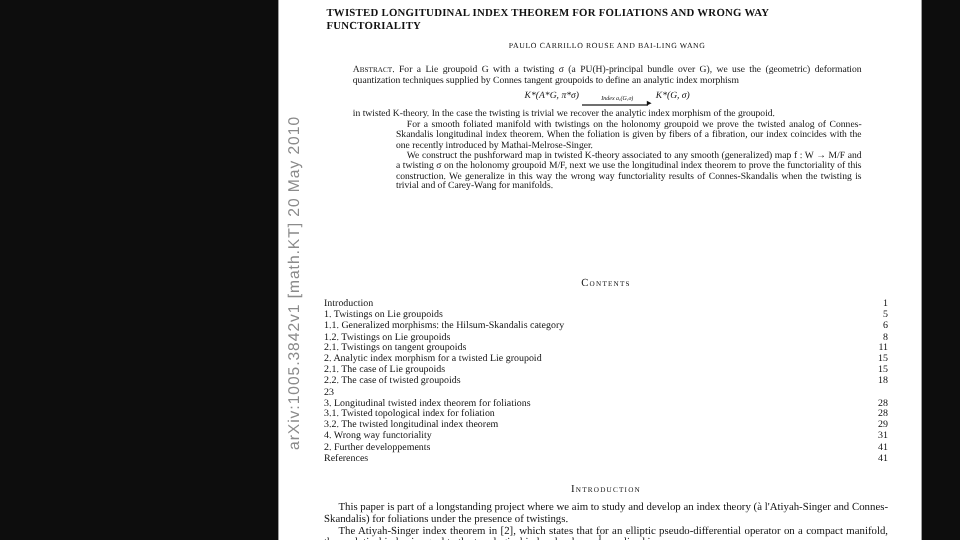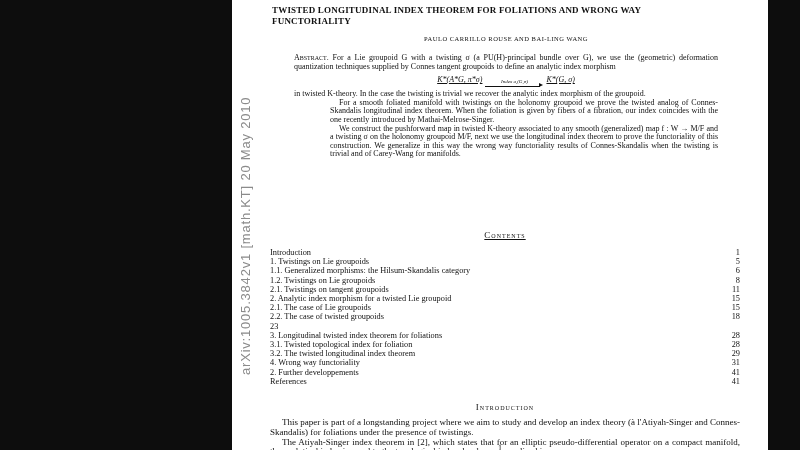--- a/index.html
+++ b/index.html
@@ -36,21 +36,21 @@
   }
   .abstract {
     position: absolute; top: 54px; left: 62px; right: 50px;
     font-size: 8px; line-height: 8.6px; text-align: justify;
   }
   .abstract-label { font-variant: small-caps; }
   .abstract p { margin: 0; }
   .abstract .indented { text-indent: 9px; margin-left: 36px; }
   .formula {
     text-align: center; font-style: italic;
-    margin: 3px 0 2px 0; font-size: 8px; line-height: 12px; text-decoration: underline;
+    margin: 3px 0 2px 0; font-size: 8px; line-height: 12px;
   }
   .arrow-wrap {
     display: inline-flex; flex-direction: column; align-items: center;
     vertical-align: -1px; margin: 0 3px; font-style: normal;
   }
   .arrow-label { font-size: 5px; line-height: 5px; font-style: italic; }
   .arrow-line { width: 58px; height: 4px; position: relative; }
   .arrow-line::before {
     content: ""; position: absolute; left: 0; right: 3px; top: 1.4px;
     height: 0.8px; background: #111;
@@ -58,21 +58,21 @@
   .arrow-line::after {
     content: ""; position: absolute; right: 0; top: -0.8px;
     width: 0; height: 0;
     border-left: 4px solid #111;
     border-top: 2.6px solid transparent;
     border-bottom: 2.6px solid transparent;
   }
   .contents-block { position: absolute; top: 230px; left: 38px; right: 28px; }
   .contents-heading {
     text-align: center; font-variant: small-caps;
-    font-size: 9px; letter-spacing: 1px; margin-bottom: 8px; text-decoration: underline;
+    font-size: 9px; letter-spacing: 1px; margin-bottom: 8px;
   }
   .toc-row {
     display: flex; justify-content: space-between; align-items: baseline;
     font-size: 8.3px; line-height: 9.2px;
   }
   .toc-label { white-space: nowrap; }
   .toc-page { white-space: nowrap; }
   .intro-block { position: absolute; top: 402px; left: 38px; right: 28px; }
   .intro-heading {
     text-align: center; font-variant: small-caps;

